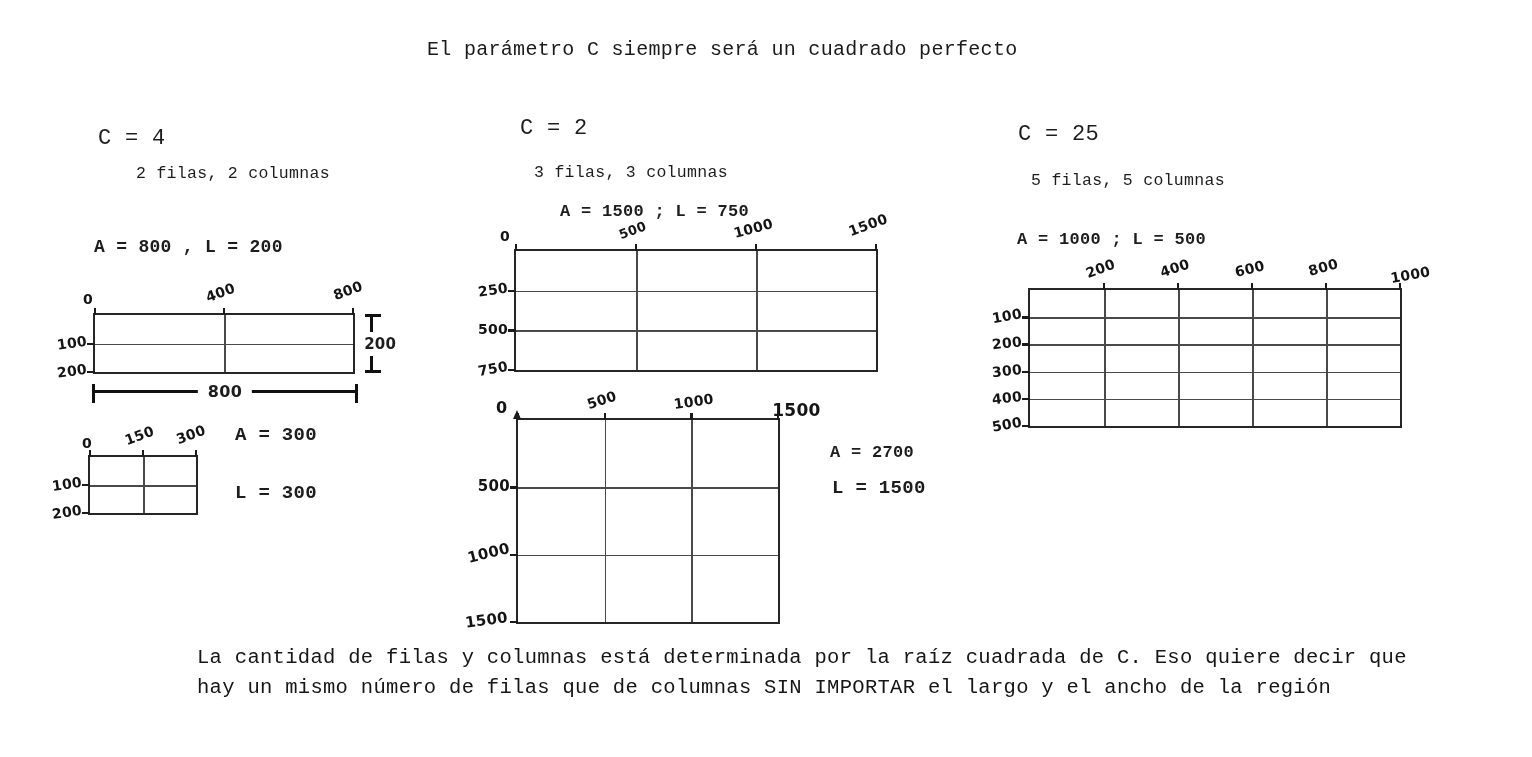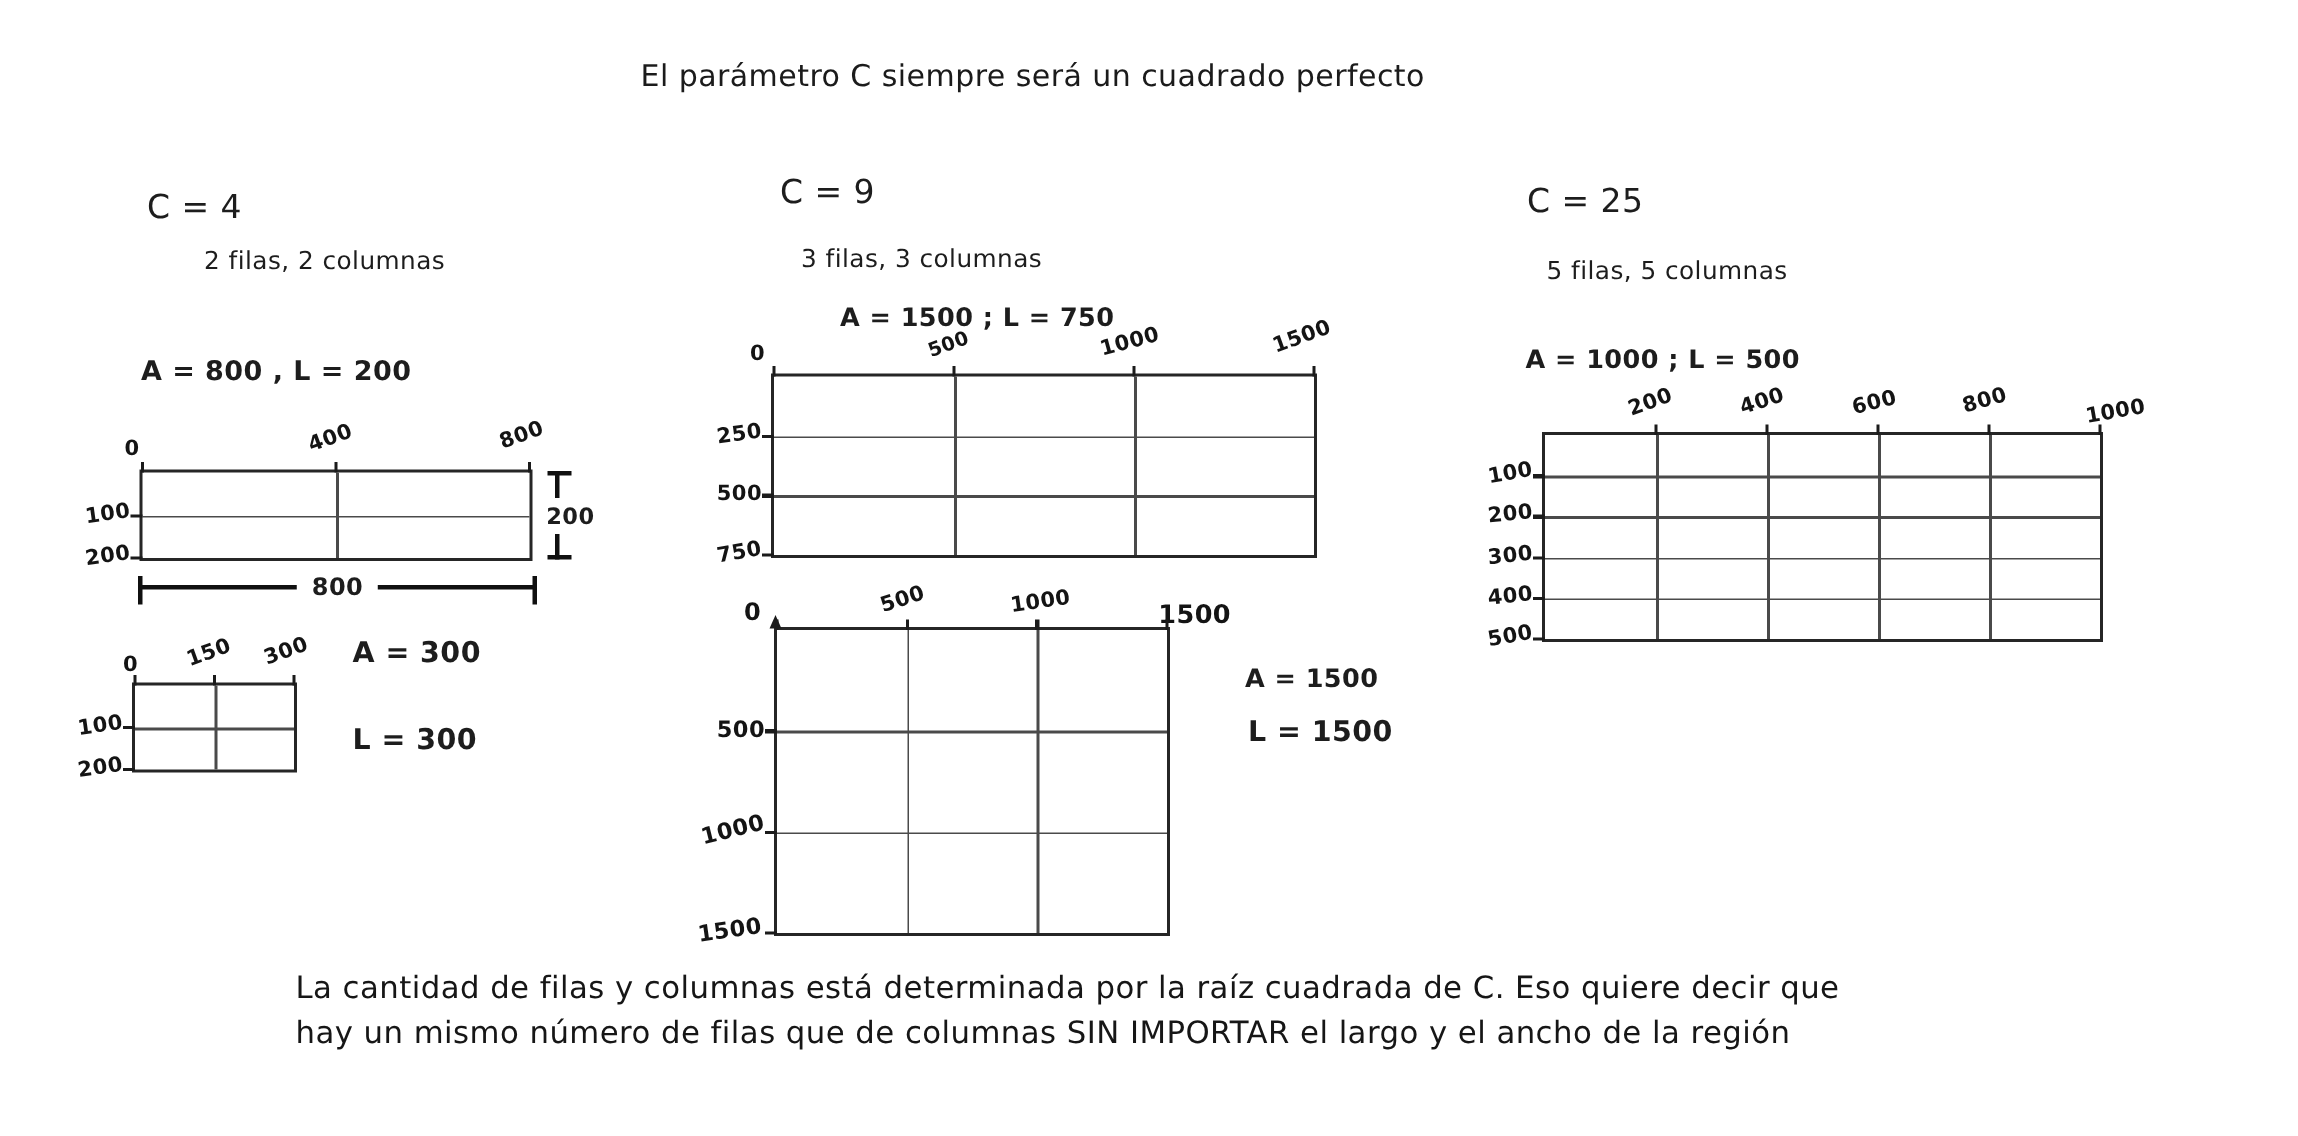--- a/index.html
+++ b/index.html
@@ -1,20 +1,20 @@
 <!DOCTYPE html>
 <html><head>
 <meta charset="utf-8">
 <style>
   html,body{margin:0;padding:0;background:#fff;}
   #canvas{
     position:relative;width:1532px;height:757px;background:#ffffff;overflow:hidden;
     font-family:"DejaVu Sans", sans-serif;color:#1d1d1d;letter-spacing:.3px;
   }
-  .abs{position:absolute;}
+  .abs{position:absolute;font-family:Liberation Mono, monospace;}
   .title{font-size:20px;color:#1b1b1b;}
   .c-label{font-size:22px;}
   .dims-label{font-size:16.5px;}
   .params-label{font-size:18px;font-weight:bold;}
   .side-label{font-size:18px;font-weight:bold;}
   .footer-line{font-size:20.5px;color:#161616;white-space:nowrap;}
 
   .grid{position:absolute;border:2px solid #262626;box-sizing:border-box;}
   .vline{position:absolute;top:0;bottom:0;width:1.6px;background:#4a4a4a;}
   .hline{position:absolute;left:0;right:0;height:1.6px;background:#4a4a4a;}
@@ -83,21 +83,21 @@
       <div class="hline" style="top: 50%;"></div>
       <div class="xtick" style="left: 0%;"></div>
       <div class="xtick" style="left: 50%;"></div>
       <div class="xtick" style="left: 100%;"></div>
       <div class="ytick" style="top: 50%;"></div>
       <div class="ytick" style="top: 100%;"></div>
     </div>
   <div class="abs side-label" style="left:235px;top:424px;font-size:19px;">A = 300</div>
   <div class="abs side-label" style="left:235px;top:482px;font-size:19px;">L = 300</div>
 
-  <div class="abs c-label" style="left:520px;top:116px;">C = 9</div>
+  <div class="abs c-label" style="left:520px;top:116px;">C = 2</div>
   <div class="abs dims-label" style="left:534px;top:163px;">3 filas, 3 columnas</div>
   <div class="abs params-label" style="left:560px;top:202px;font-size:17px;text-align:right;">A = 1500 ;  L = 750</div>
 
   <div class="grid" style="left:514px;top:249px;width:364px;height:123px;">
     <span class="xlab" style="left:-16px;top:-23px;">0</span>
     <span class="xlab rot" style="left:33.33%;top:-24px;transform:translateX(-50%) rotate(-20deg);font-size:13px;">500</span>
     <span class="xlab rot" style="left:66.67%;top:-26px;transform:translateX(-50%) rotate(-15deg);">1000</span>
     <span class="xlab rot" style="left:100%;top:-28px;transform:translateX(-60%) rotate(-20deg);">1500</span>
     <span class="ylab" style="left:-44px;width:36px;top:calc(33.33% - 9px);transform:rotate(-8deg);">250</span>
     <span class="ylab" style="left:-44px;width:36px;top:calc(66.67% - 9px);">500</span>
@@ -129,21 +129,21 @@
       <div class="hline" style="top: 33.3333%;"></div>
       <div class="hline" style="top: 66.6667%;"></div>
       <div class="xtick" style="left: 0%;"></div>
       <div class="xtick" style="left: 33.3333%;"></div>
       <div class="xtick" style="left: 66.6667%;"></div>
       <div class="xtick" style="left: 100%;"></div>
       <div class="ytick" style="top: 33.3333%;"></div>
       <div class="ytick" style="top: 66.6667%;"></div>
       <div class="ytick" style="top: 100%;"></div>
     </div>
-  <div class="abs side-label" style="left:830px;top:443px;font-size:17px;">A = 1500</div>
+  <div class="abs side-label" style="left:830px;top:443px;font-size:17px;">A = 2700</div>
   <div class="abs side-label" style="left:832px;top:477px;font-size:19px;">L = 1500</div>
 
   <div class="abs c-label" style="left:1018px;top:122px;">C = 25</div>
   <div class="abs dims-label" style="left:1031px;top:171px;">5 filas, 5 columnas</div>
   <div class="abs params-label" style="left:1017px;top:230px;font-size:17px;">A = 1000  ;  L = 500</div>
 
   <div class="grid" style="left:1028px;top:288px;width:374px;height:140px;">
     <span class="xlab rot" style="left:20%;top:-25px;transform:translateX(-50%) rotate(-20deg);">200</span>
     <span class="xlab rot" style="left:40%;top:-26px;transform:translateX(-50%) rotate(-18deg);">400</span>
     <span class="xlab rot" style="left:60%;top:-26px;transform:translateX(-50%) rotate(-14deg);">600</span>

